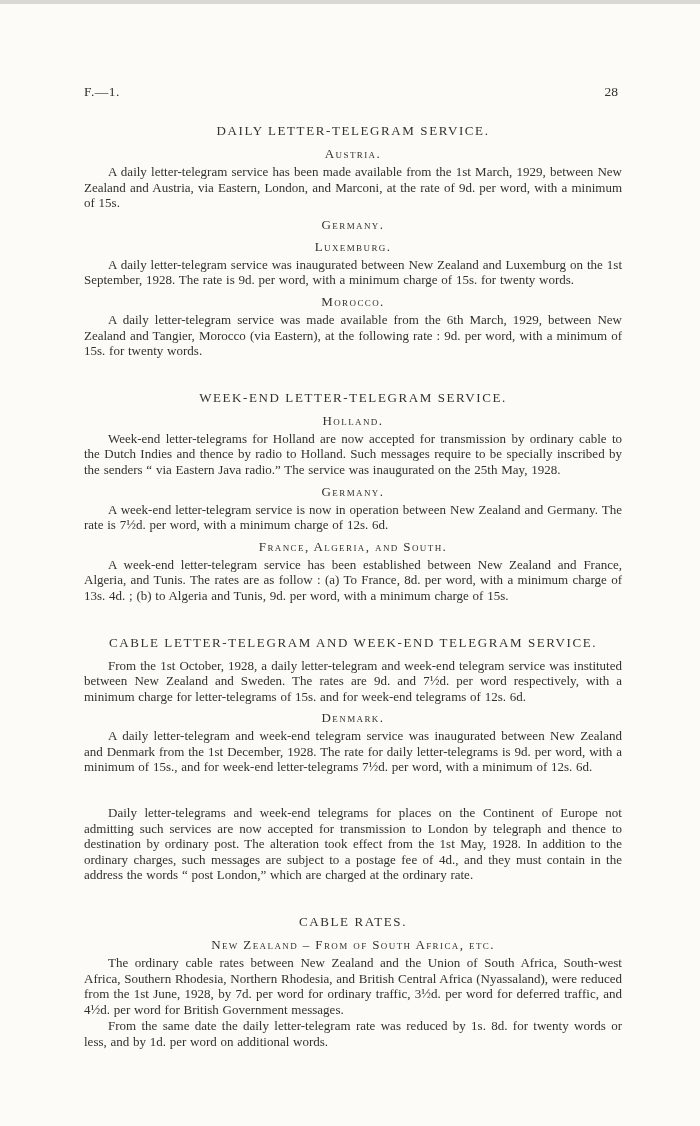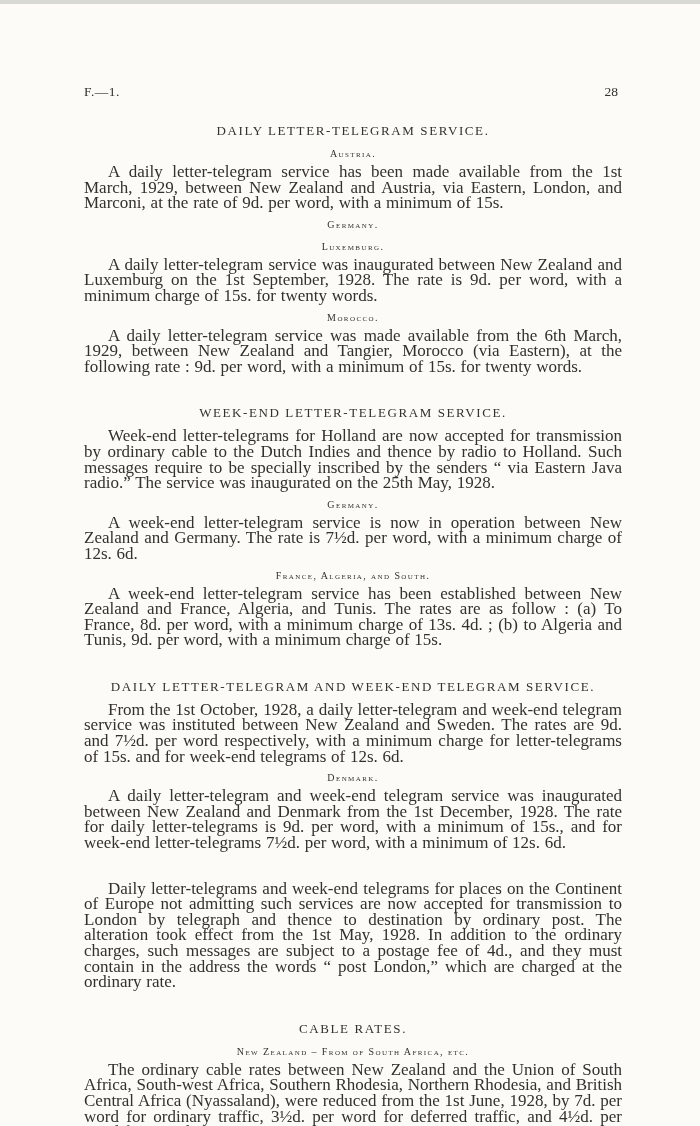--- a/index.html
+++ b/index.html
@@ -37,30 +37,30 @@
   .title.two-line {
     text-align: justify;
     text-align-last: center;
     letter-spacing: 1.2px;
     word-spacing: 3px;
   }
 
   .sub { margin-top: 6px; }
   .subhead {
     margin: 5px 0 2px 0;
-    font-size: 10px;
+    font-size: 13px;
     font-weight: normal;
     text-align: center;
     font-variant: small-caps;
     letter-spacing: 1.4px;
     line-height: 16px;
   }
   .para {
     margin: 0;
-    font-size: 17px;
+    font-size: 13px;
     line-height: 15.6px;
     text-align: justify;
     text-indent: 24px;
     word-spacing: 0.5px;
   }
   .para + .para { margin-top: 1px; }
 </style>
 </head>
 <body>
 
@@ -91,36 +91,37 @@
     <div class="sub">
       <h2 class="subhead">Morocco.</h2>
       <p class="para">A daily letter-telegram service was made available from the 6th March, 1929, between New Zealand and Tangier, Morocco (via Eastern), at the following rate : 9d. per word, with a minimum of 15s. for twenty words.</p>
     </div>
   </section>
 
   <section class="sec">
     <h1 class="title">WEEK-END LETTER-TELEGRAM SERVICE.</h1>
 
     <div class="sub">
+      <h2 class="subhead">Holland.</h2>
       <p class="para">Week-end letter-telegrams for Holland are now accepted for transmission by ordinary cable to the Dutch Indies and thence by radio to Holland.  Such messages require to be specially inscribed by the senders “ via Eastern Java radio.”  The service was inaugurated on the 25th May, 1928.</p>
     </div>
 
     <div class="sub">
       <h2 class="subhead">Germany.</h2>
       <p class="para">A week-end letter-telegram service is now in operation between New Zealand and Germany.  The rate is 7½d. per word, with a minimum charge of 12s. 6d.</p>
     </div>
 
     <div class="sub">
       <h2 class="subhead">France, Algeria, and South.</h2>
       <p class="para">A week-end letter-telegram service has been established between New Zealand and France, Algeria, and Tunis.  The rates are as follow :  (a) To France, 8d. per word, with a minimum charge of 13s. 4d. ;  (b) to Algeria and Tunis, 9d. per word, with a minimum charge of 15s.</p>
     </div>
   </section>
 
   <section class="sec">
-    <h1 class="title">DAILY LETTER-TELEGRAM AND WEEK-END TELEGRAM SERVICE.</h1>
+    <h1 class="title">CABLE LETTER-TELEGRAM AND WEEK-END TELEGRAM SERVICE.</h1>
 
     <div class="sub">
       <p class="para">From the 1st October, 1928, a daily letter-telegram and week-end telegram service was instituted between New Zealand and Sweden.  The rates are 9d. and 7½d. per word respectively, with a minimum charge for letter-telegrams of 15s. and for week-end telegrams of 12s. 6d.</p>
     </div>
 
     <div class="sub">
       <h2 class="subhead">Denmark.</h2>
       <p class="para">A daily letter-telegram and week-end telegram service was inaugurated between New Zealand and Denmark from the 1st December, 1928.  The rate for daily letter-telegrams is 9d. per word, with a minimum of 15s., and for week-end letter-telegrams 7½d. per word, with a minimum of 12s. 6d.</p>
     </div>
   </section>

